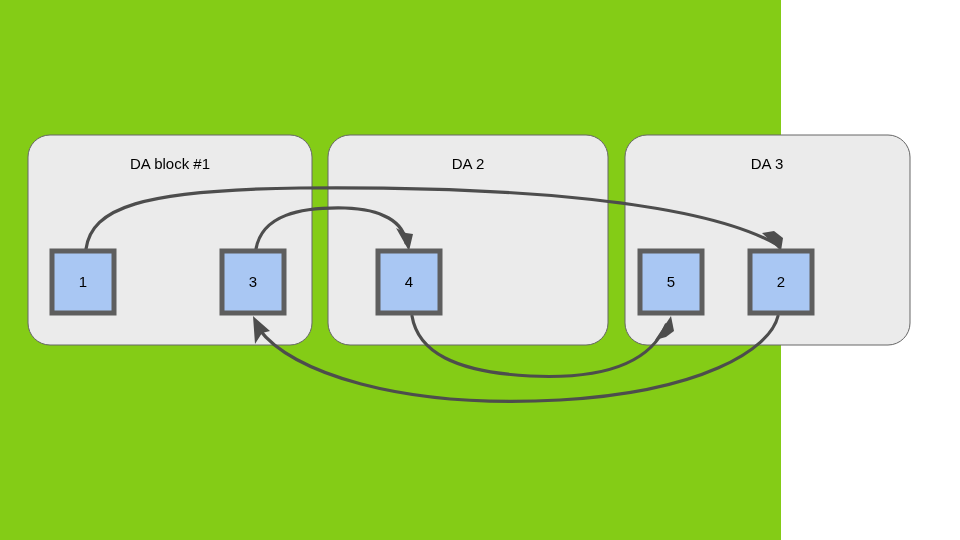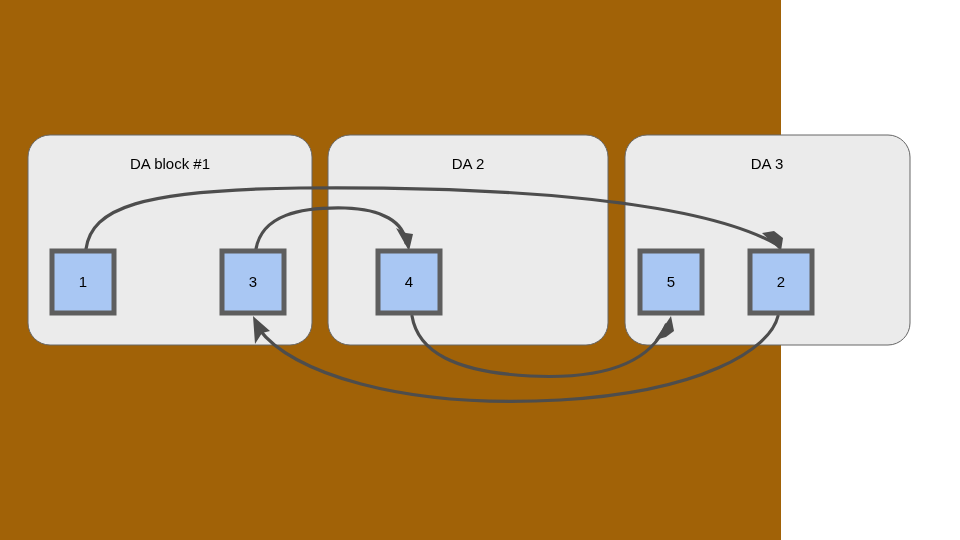--- a/index.html
+++ b/index.html
@@ -10,21 +10,21 @@
   body {
     width: 960px;
     height: 540px;
     font-family: "Liberation Sans", sans-serif;
     overflow: hidden;
   }
   #canvas {
     position: relative;
     width: 781px;
     height: 540px;
-    background: #a16207;
+    background: #84cc16;
   }
   .diagram-svg {
     position: absolute;
     top: 0;
     left: 0;
     width: 960px;
     height: 540px;
   }
   .group-rect {
     fill: #ebebeb;

